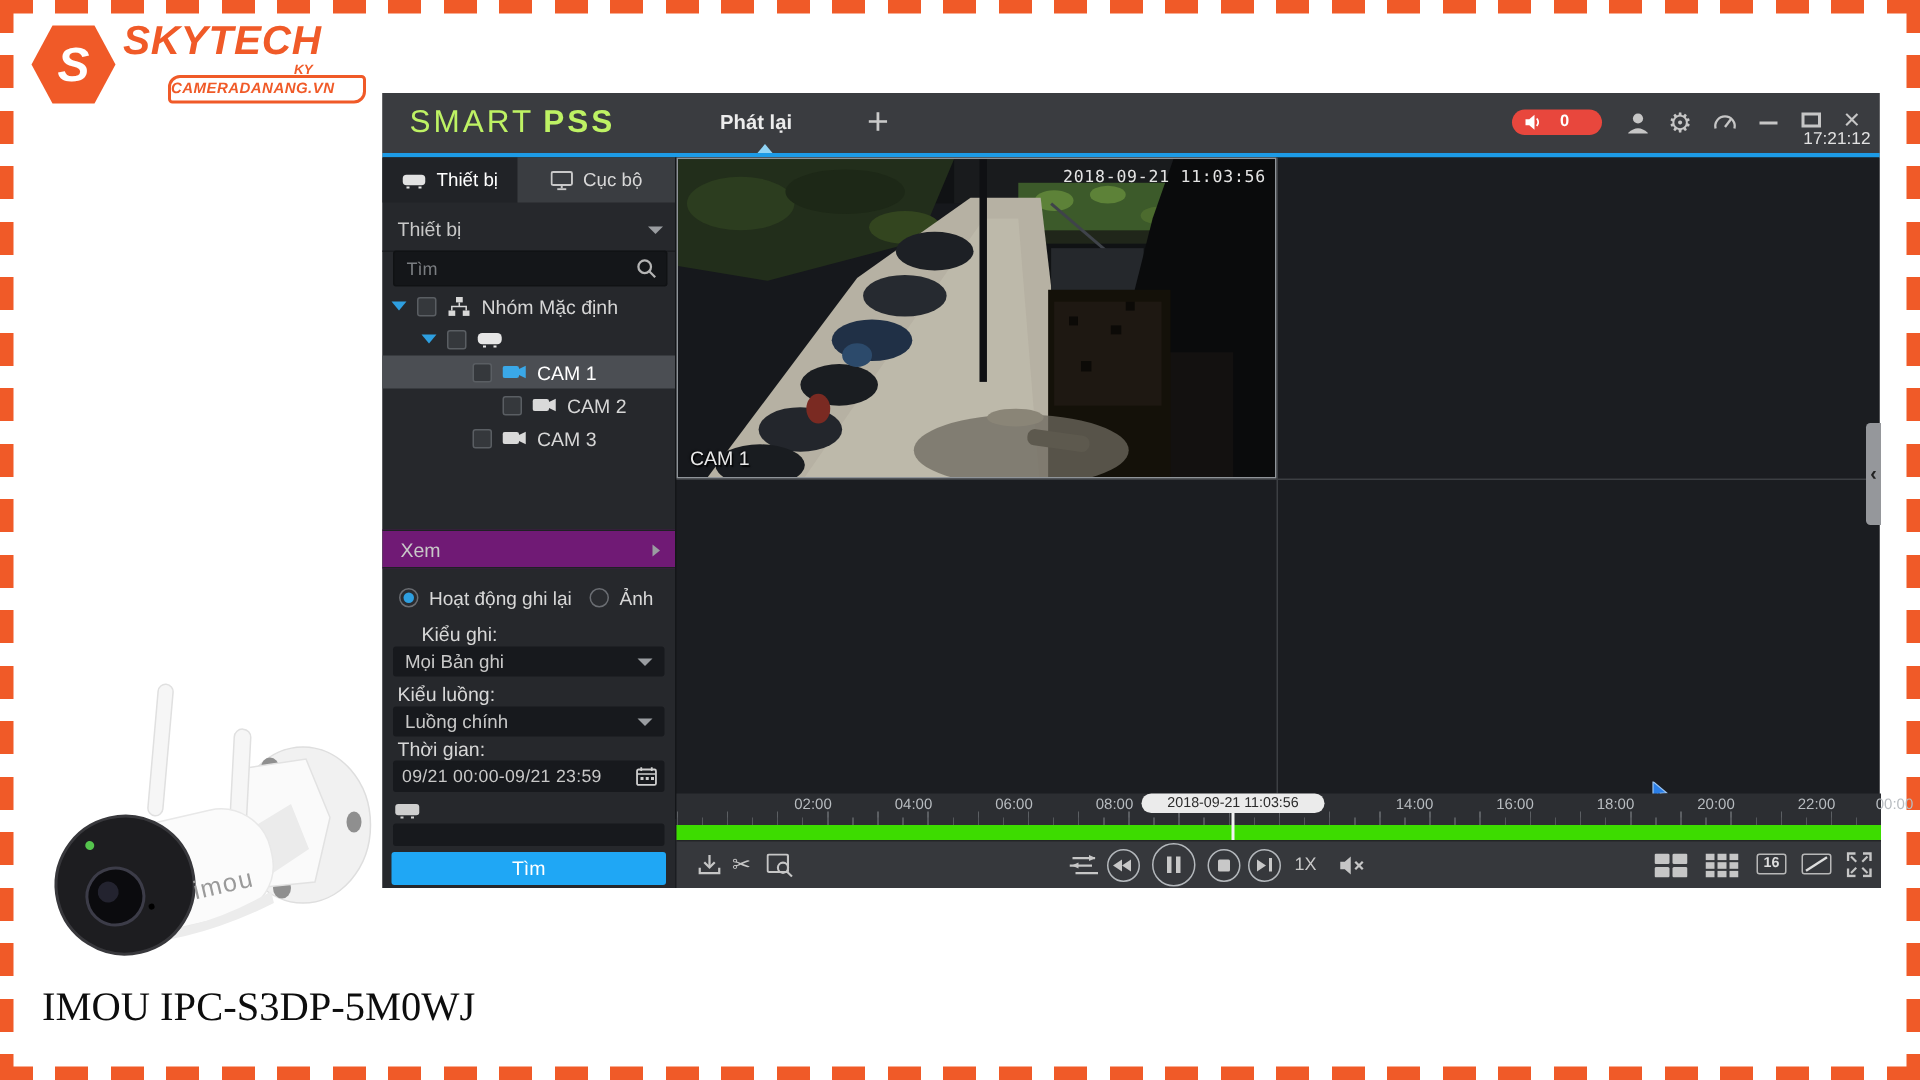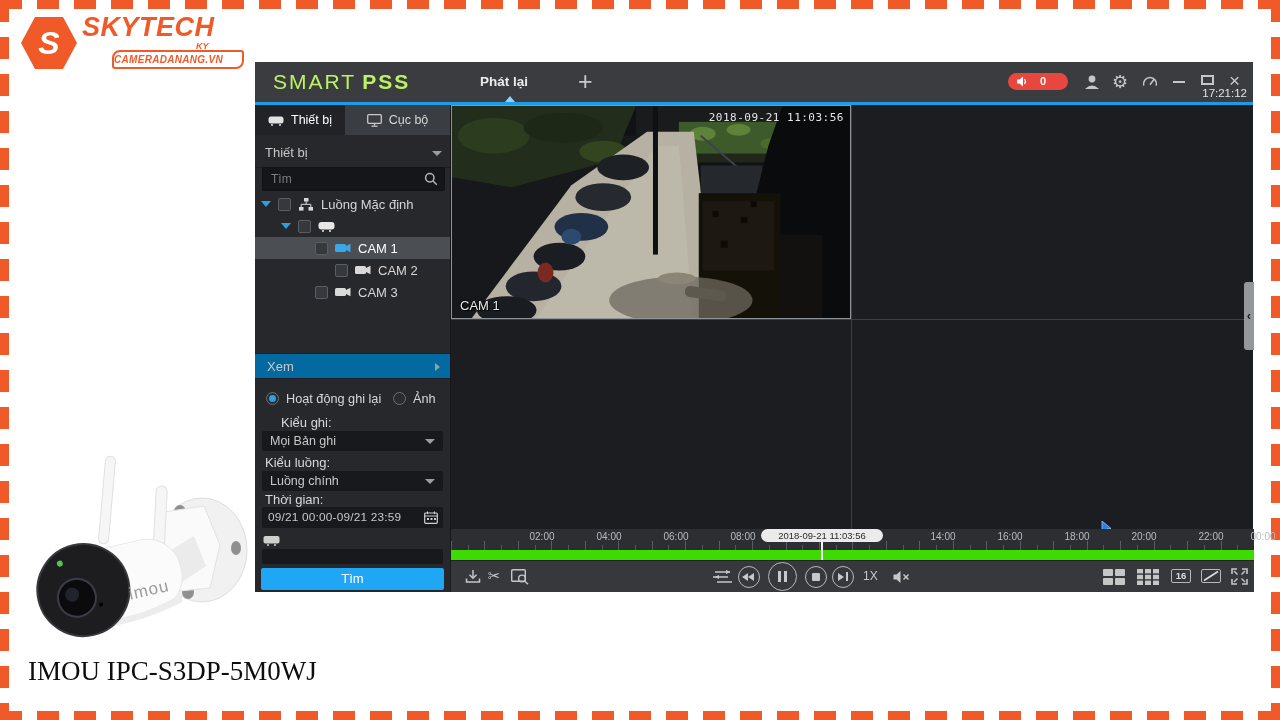--- a/index.html
+++ b/index.html
@@ -43,21 +43,21 @@
   #dev-select span.lbl{position:absolute;left:10px;top:6px;font-size:13px;color:#c8c8c8;}
   .caret{position:absolute;width:0;height:0;border-left:5px solid transparent;border-right:5px solid transparent;border-top:5px solid #9a9da1;}
   #search-box{left:7px;top:62px;width:181px;height:22px;background:#141619;border:1px solid #101214;border-radius:2px;}
   #search-box input{position:absolute;left:6px;top:1px;width:145px;height:18px;background:transparent;border:none;outline:none;color:#aaa;font-size:12px;font-family:inherit;}
   #search-box input::placeholder{color:#7a7d81;}
   #tree{left:0;top:88px;width:195px;}
   .trow{position:relative;height:22px;display:flex;align-items:center;gap:7px;font-size:13px;color:#d6d6d6;}
   .trow.sel{background:#4b4e53;color:#fff;}
   .tri-down{width:0;height:0;border-left:5px solid transparent;border-right:5px solid transparent;border-top:6px solid #2e9fe0;}
   .cb{width:13px;height:13px;background:#35383c;border:1px solid #5a5e63;border-radius:2px;box-sizing:border-box;flex:0 0 auto;}
-  #view-bar{left:0;top:248px;width:195px;height:26px;background:#0369a1;border-top:1px solid #1f2124;border-bottom:1px solid #1f2124;box-sizing:border-box;}
+  #view-bar{left:0;top:248px;width:195px;height:26px;background:#701a75;border-top:1px solid #1f2124;border-bottom:1px solid #1f2124;box-sizing:border-box;}
   #view-bar .lbl{position:absolute;left:12px;top:5px;font-size:13px;color:#c8c8c8;}
   .tri-right{position:absolute;width:0;height:0;border-top:4px solid transparent;border-bottom:4px solid transparent;border-left:5px solid #9a9da1;}
   .radio{position:absolute;width:13px;height:13px;border:1px solid #6b6e73;border-radius:50%;background:#2a2c30;box-sizing:border-box;}
   .radio.on::after{content:"";position:absolute;left:2px;top:2px;width:7px;height:7px;border-radius:50%;background:#2e9fe0;}
   .s-lbl{position:absolute;font-size:12.7px;color:#d8d8d8;}
   .s-select{position:absolute;left:7px;width:181px;height:20px;background:#17191d;border-radius:2px;}
   .s-select .val{position:absolute;left:8px;top:0;line-height:20px;font-size:12.5px;color:#c8c8c8;}
   #date-field{position:absolute;left:7px;top:402px;width:181px;height:21px;background:#17191d;border-radius:2px;}
   #date-field .val{position:absolute;left:6px;top:0;line-height:21px;font-size:11.8px;color:#c8c8c8;letter-spacing:.2px;}
   #empty-field{position:absolute;left:7px;top:444px;width:181px;height:15px;background:#17191d;border-radius:2px;}
@@ -208,21 +208,21 @@
     <div id="tree" class="abs">
       <div class="trow" style="padding-left:6px">
         <span class="tri-down"></span>
         <span class="cb"></span>
         <svg width="16" height="13" viewBox="0 0 16 13">
           <rect x="6" y="0" width="4.5" height="3.6" fill="#d8d8d8"></rect>
           <rect x="1" y="9" width="4.5" height="3.6" fill="#d8d8d8"></rect>
           <rect x="10.5" y="9" width="4.5" height="3.6" fill="#d8d8d8"></rect>
           <path d="M8.2 3.6 V6.3 M3.2 9 V6.3 H12.8 V9" stroke="#d8d8d8" fill="none"></path>
         </svg>
-        <span>Luồng Mặc định</span>
+        <span>Nhóm Mặc định</span>
       </div>
       <div class="trow" style="padding-left:26px">
         <span class="tri-down"></span>
         <span class="cb"></span>
         <svg width="17" height="11" viewBox="0 0 17 11">
           <rect x="0.5" y="1" width="16" height="7.5" rx="3" fill="#e6e6e6"></rect>
           <line x1="4" y1="10" x2="6" y2="10" stroke="#e6e6e6" stroke-width="1.4"></line>
           <line x1="11" y1="10" x2="13" y2="10" stroke="#e6e6e6" stroke-width="1.4"></line>
         </svg>
       </div>

